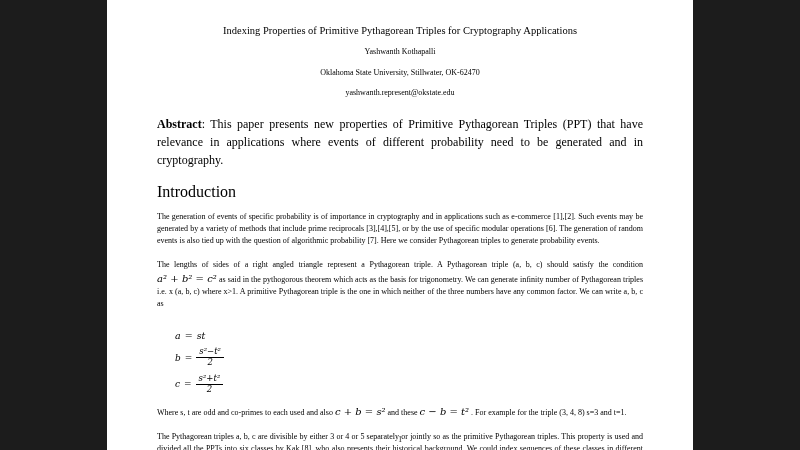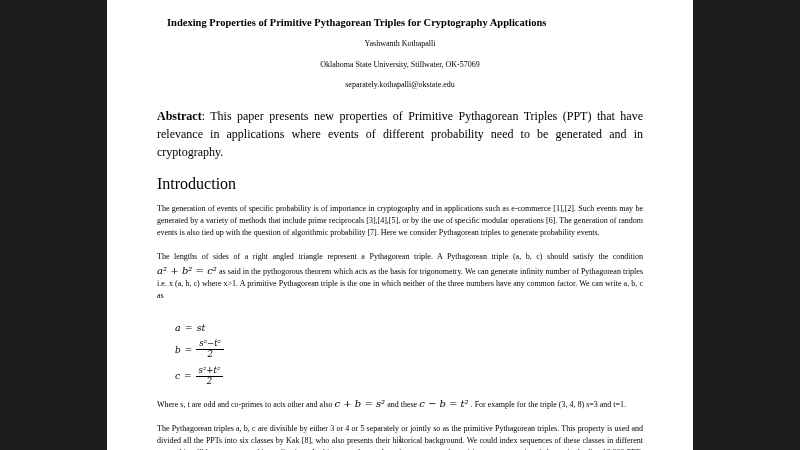--- a/index.html
+++ b/index.html
@@ -20,25 +20,25 @@
     position: relative;
     width: 586px;
     height: 450px;
     background: #ffffff;
     box-sizing: border-box;
     padding: 8px 50px 0 50px;
     overflow: hidden;
     color: #000000;
   }
   .title {
-    text-align: left;
-    font-weight: bold;
+    text-align: center;
+    font-weight: normal;
     font-size: 10.5px;
     line-height: 1.35;
-    margin: 8px 10px 8px 10px;
+    margin: 16px 10px 8px 10px;
   }
   .author-block {
     text-align: center;
     font-size: 8px;
     line-height: 1.55;
     margin-bottom: 16px;
   }
   .author-block div { margin: 8px; }
   .abstract {
     font-size: 12px;
@@ -102,22 +102,22 @@
 </style>
 </head>
 <body>
 
 <div class="page">
 
   <div class="title">Indexing Properties of Primitive Pythagorean Triples for Cryptography Applications</div>
 
   <div class="author-block">
     <div>Yashwanth Kothapalli</div>
-    <div>Oklahoma State University, Stillwater, OK-57069</div>
-    <div>separately.kothapalli@okstate.edu</div>
+    <div>Oklahoma State University, Stillwater, OK-62470</div>
+    <div>yashwanth.represent@okstate.edu</div>
   </div>
 
   <div class="abstract">
     <b>Abstract</b><span>: This paper presents new properties of Primitive Pythagorean Triples (PPT) that have relevance in applications where events of different probability need to be generated and in cryptography.</span>
   </div>
 
   <div class="section-heading">Introduction</div>
 
   <p class="body">The generation of events of specific probability is of importance in cryptography and in applications such as e-commerce [1],[2]. Such events may be generated by a variety of methods that include prime reciprocals [3],[4],[5], or by the use of specific modular operations [6]. The generation of random events is also tied up with the question of algorithmic probability [7]. Here we consider Pythagorean triples to generate probability events.</p>
 
@@ -147,19 +147,19 @@
     <span>=</span>
     <span class="frac">
       <span class="num">s²+t²</span>
       <span class="den">2</span>
     </span>
   </div>
 
   <div class="trailing-gap"></div>
 
   <p class="body">
-    <span>Where s, t are odd and co-primes to acts other and also </span><span class="math-inline">c + b = s²</span><span> and these  </span><span class="math-inline">c − b = t²</span><span>      . For example for the triple (3, 4, 8) s=3 and t=1.</span>
+    <span>Where s, t are odd and co-primes to each used and also </span><span class="math-inline">c + b = s²</span><span> and these  </span><span class="math-inline">c − b = t²</span><span>      . For example for the triple (3, 4, 8) s=3 and t=1.</span>
   </p>
 
   <p class="body">The Pythagorean triples a, b, c are divisible by either 3 or 4 or 5 separately or jointly so as the primitive Pythagorean triples. This property is used and divided all the PPTs into six classes by Kak [8], who also presents their historical background. We could index sequences of these classes in different ways, this will have cryptographic applications. In this paper, the number of occurrences of transitions amongst pairs of classes in the first 10,000 PPTs is presented.</p>
 
   <div class="page-number">1</div>
 </div>
 
 </body></html>

